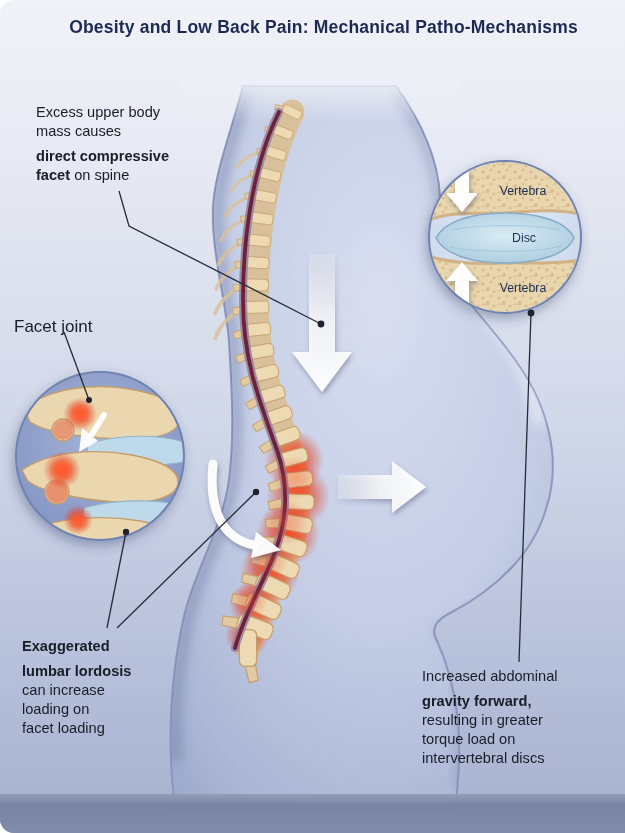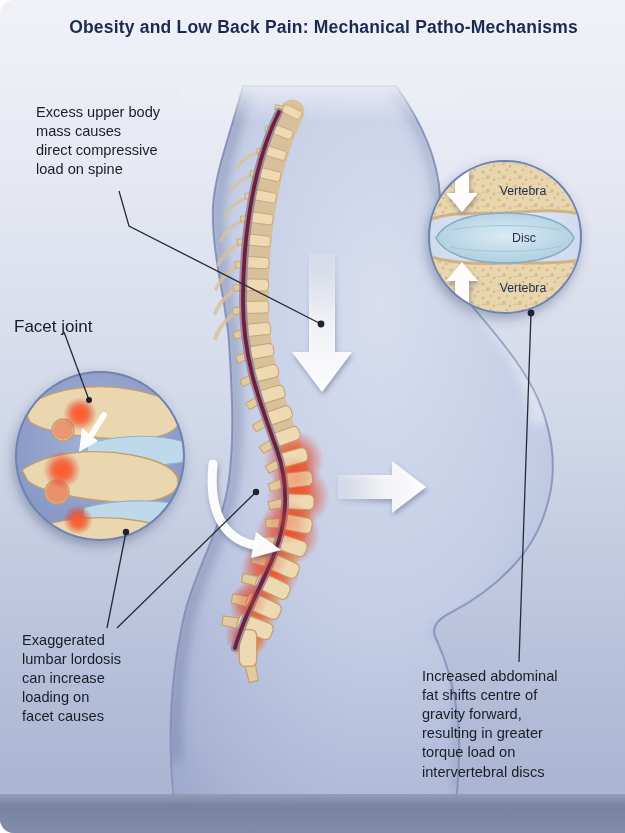--- a/index.html
+++ b/index.html
@@ -10,21 +10,21 @@
     font-family:"Liberation Sans",sans-serif;
     padding-left:22px;
   }
   .title{
     position:absolute;top:17px;left:0;right:0;text-align:center;
     font-size:17.5px;font-weight:bold;color:#1c2a52;letter-spacing:.2px;
   }
   svg.scene{position:absolute;left:0;top:0;}
   .ann{position:absolute;color:#191d28;font-size:14.6px;line-height:1.31;text-align:left;}
   .ann .ln{white-space:nowrap;}
-  .ann .b{font-weight:normal;}
+  .ann .b{font-weight:bold;margin-top:6px;}
   .ann-top{left:36px;top:103px;width:190px;}
   .ann-facet{left:14px;top:316px;width:96px;font-size:17px;}
   .ann-lordosis{left:22px;top:631px;width:168px;}
   .ann-gravity{left:422px;top:667px;width:200px;}
   
   .vbody{fill:#edd9b2;stroke:#c59e6c;stroke-width:1.1;}
   .vproc{fill:#e2cba0;stroke:#c59e6c;stroke-width:1;}
   .rib{fill:none;stroke:#d9c098;stroke-width:5;stroke-linecap:round;opacity:.8;}
   .bone{fill:#ead7b0;stroke:#c59e6c;stroke-width:1.3;}
   .discb{fill:#bedaea;stroke:#8fb3cc;stroke-width:1.2;}
@@ -330,37 +330,36 @@
       <circle class="ldot" cx="531" cy="313" r="3.4"></circle>
     </g>
   </svg>
 
   <div class="title">Obesity and Low Back Pain: Mechanical Patho-Mechanisms</div>
 
   <div class="ann ann-top">
     <div class="ln">Excess upper body</div>
     <div class="ln">mass causes</div>
     <div class="ln b">direct compressive</div>
-    <div class="ln"><span class="b">load</span><span> on spine</span></div>
+    <div class="ln"><span class="b">facet</span><span> on spine</span></div>
   </div>
 
   <div class="ann ann-facet">
     <div class="ln">Facet joint</div>
   </div>
 
   <div class="ann ann-lordosis">
     <div class="ln b">Exaggerated</div>
     <div class="ln b">lumbar lordosis</div>
     <div class="ln">can increase</div>
     <div class="ln">loading on</div>
-    <div class="ln">facet causes</div>
+    <div class="ln">facet loading</div>
   </div>
 
   <div class="ann ann-gravity">
     <div class="ln">Increased abdominal</div>
-    <div class="ln"><span>fat </span><span class="b">shifts centre of</span></div>
     <div class="ln b">gravity forward,</div>
     <div class="ln">resulting in greater</div>
     <div class="ln">torque load on</div>
     <div class="ln">intervertebral discs</div>
   </div>
 
 </div>
 
 </body></html>

